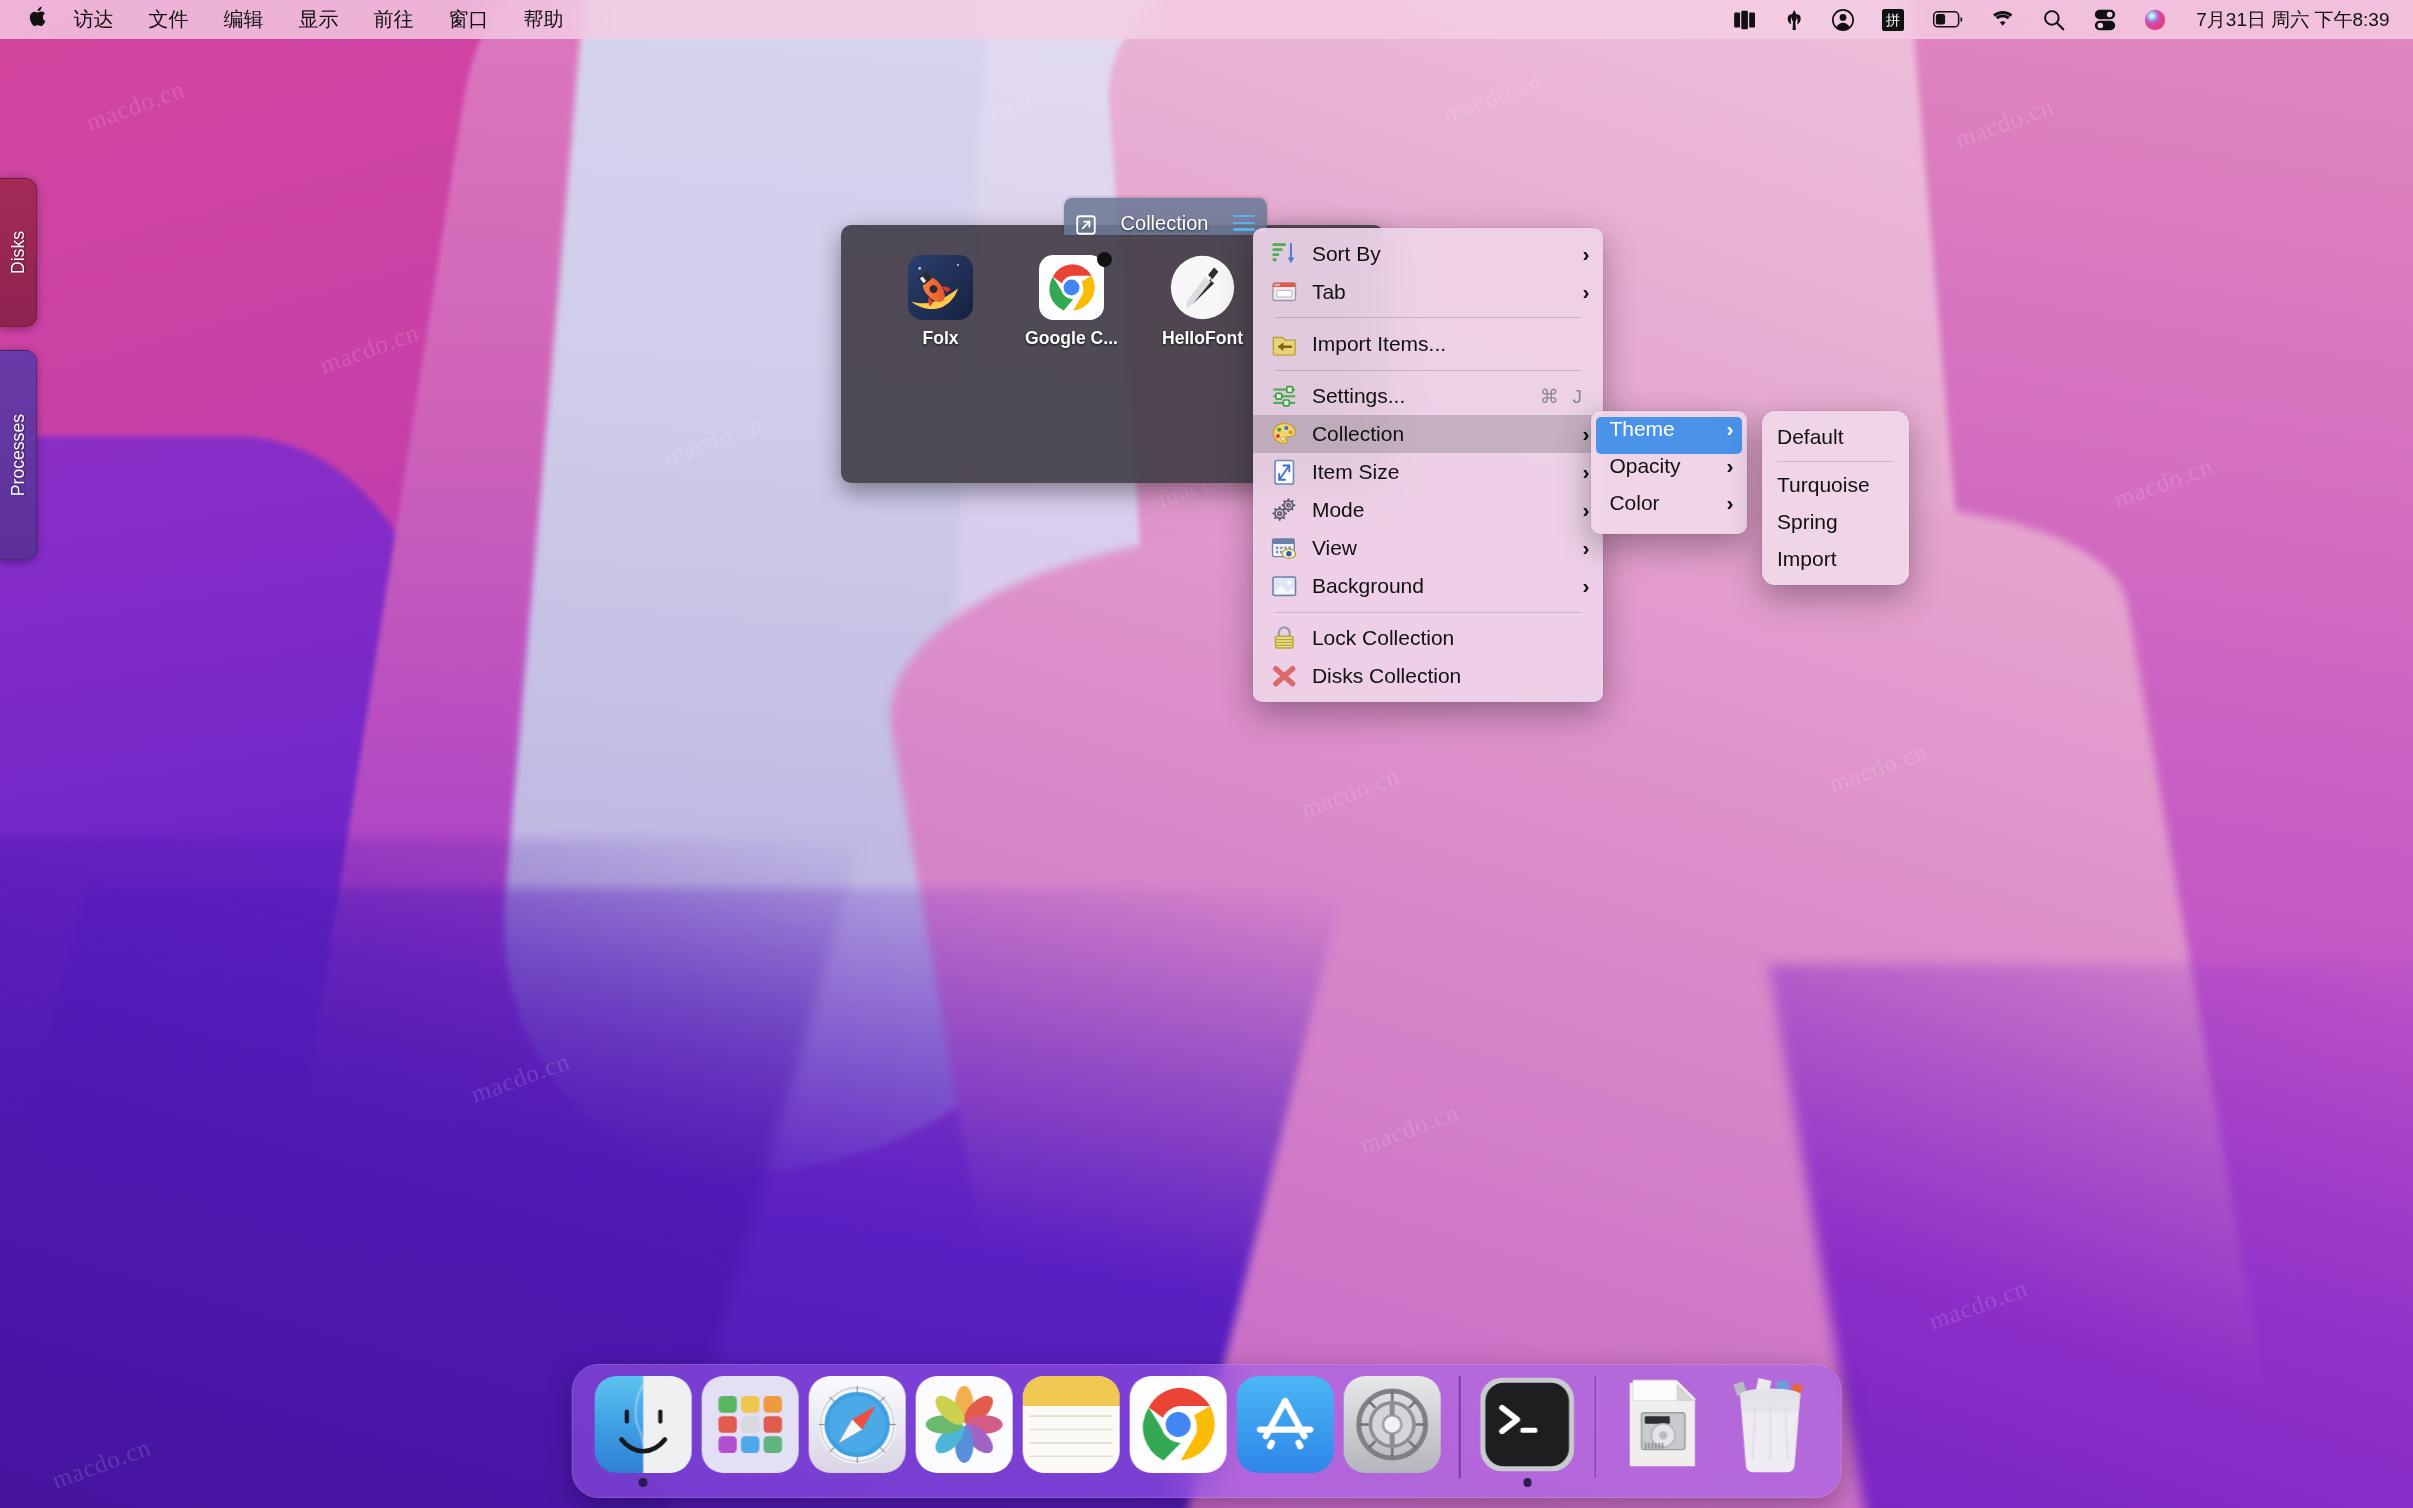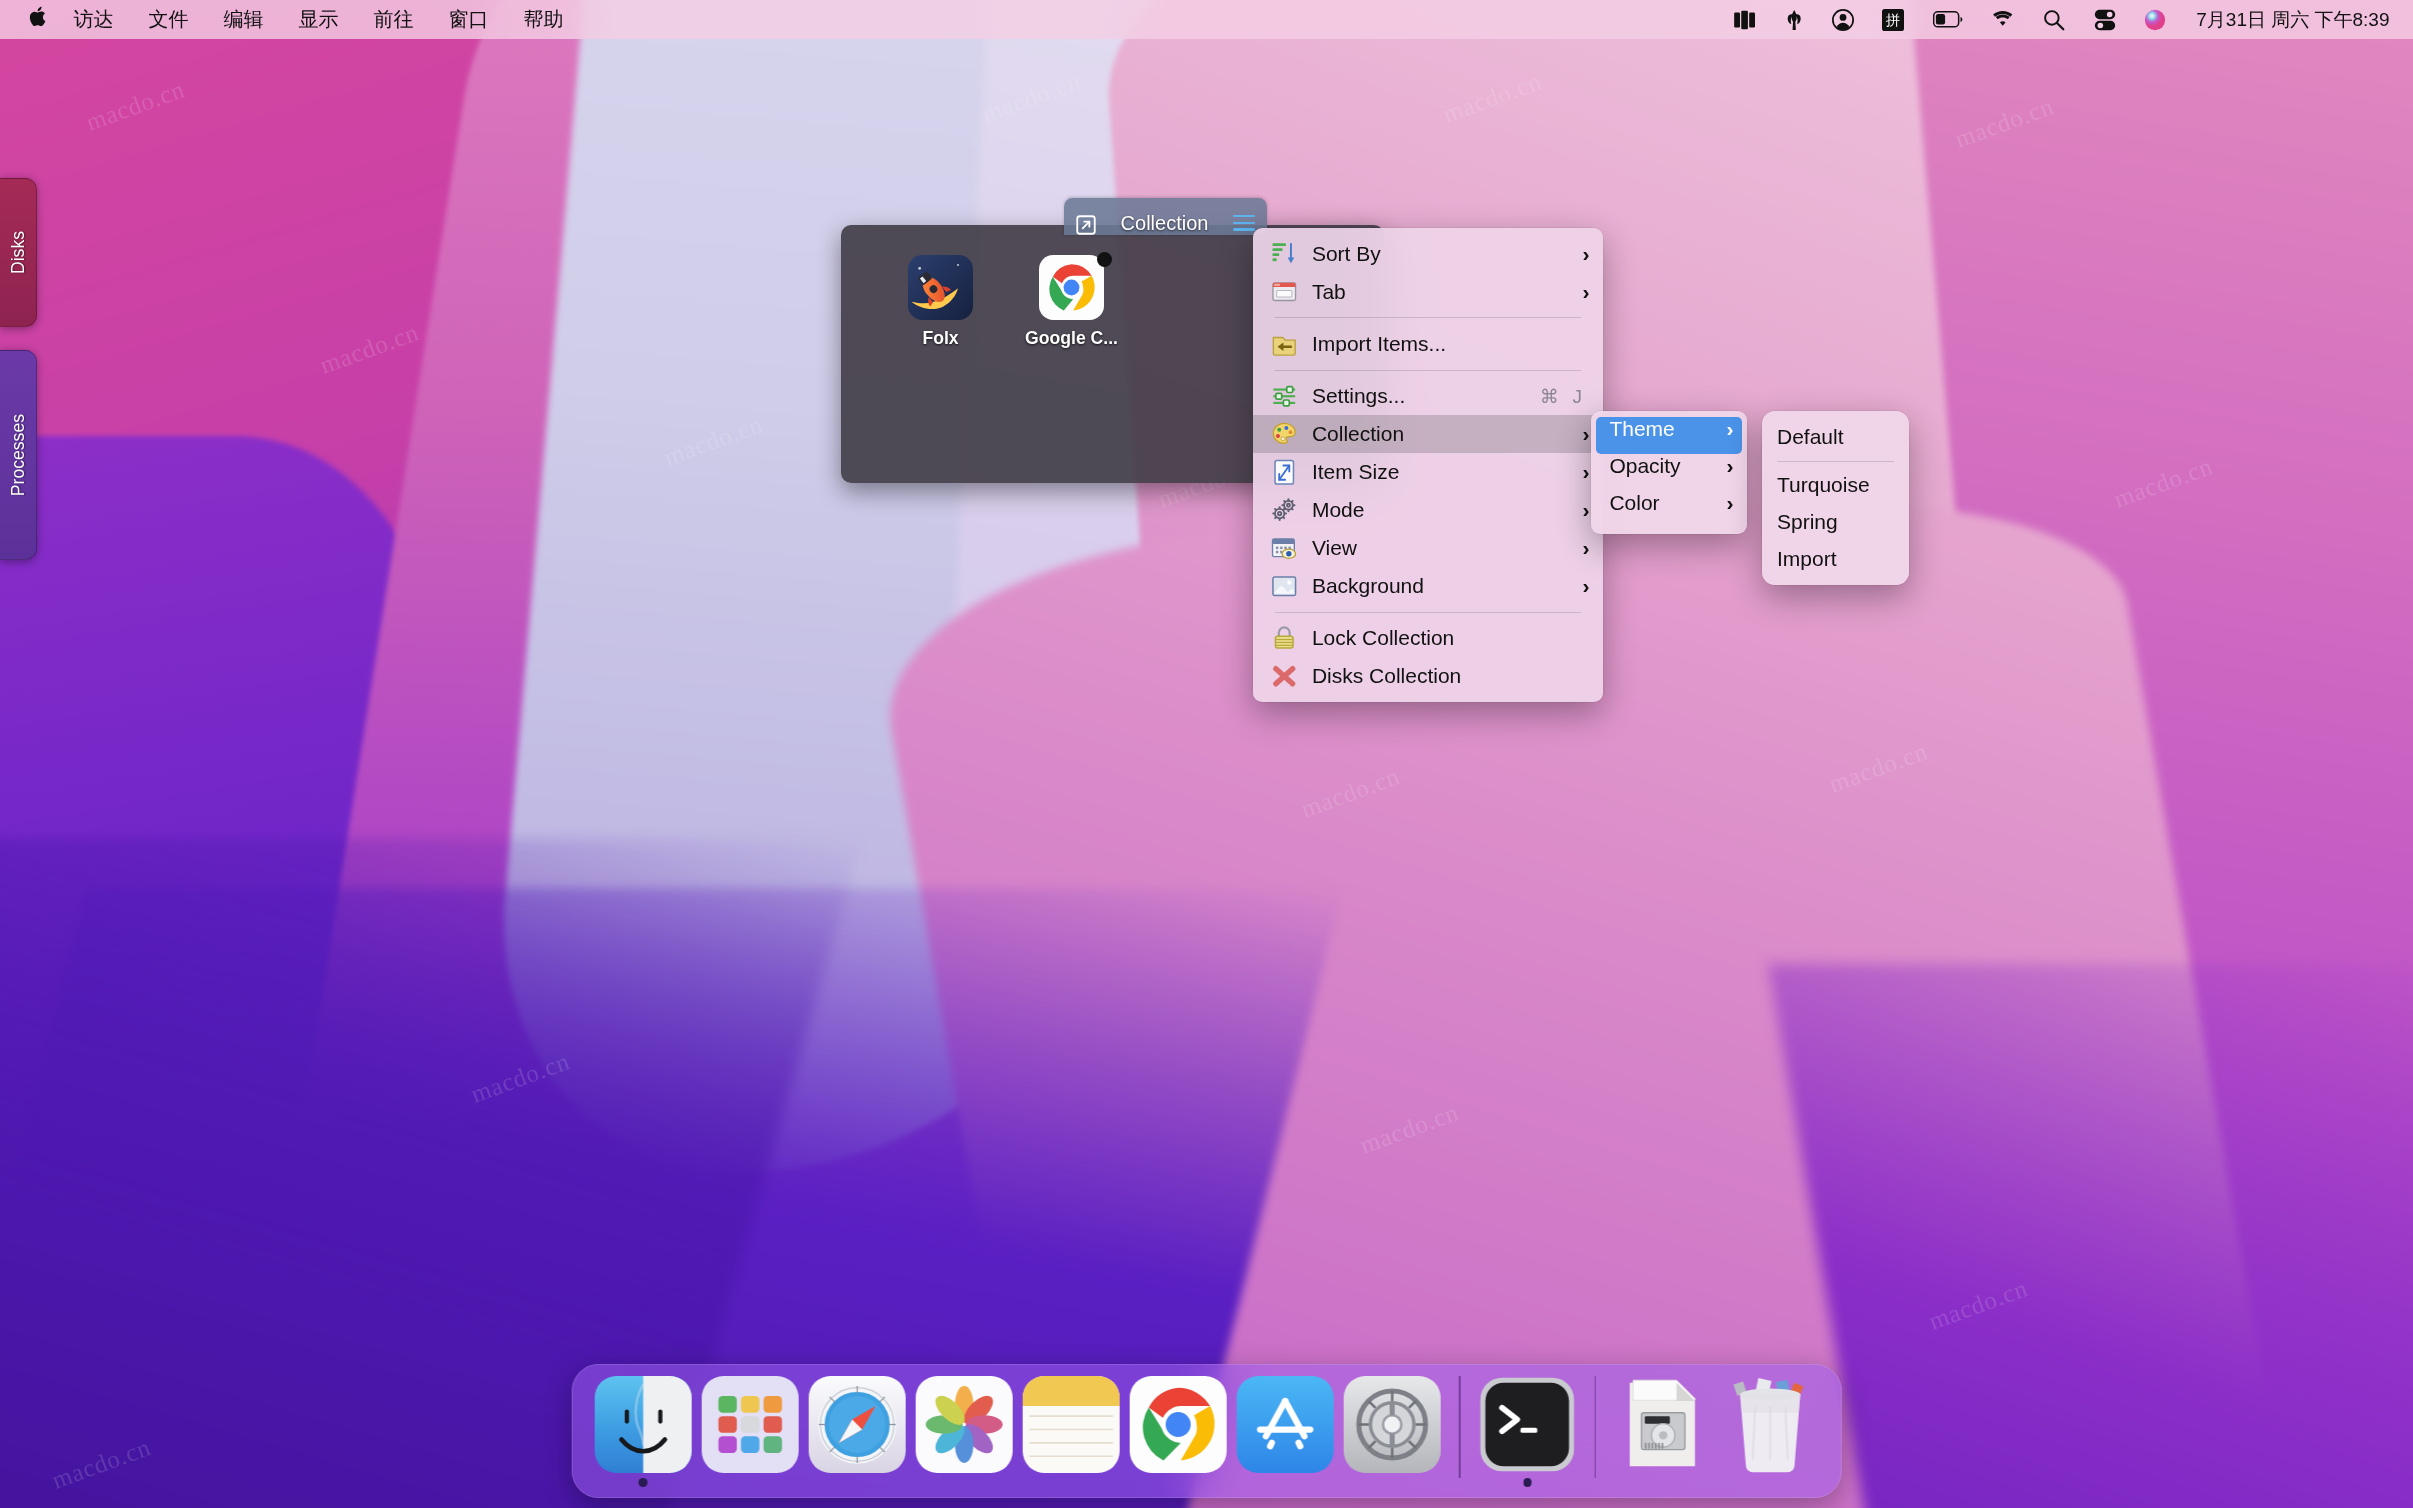--- a/index.html
+++ b/index.html
@@ -421,20 +421,31 @@
           <path d="M24.2-14A28 28 0 0 1 2 27.6L13.2 8.3A14 14 0 0 0 14 0a14 14 0 0 0-2-7.2z" fill="#fbbc05"></path>
           <circle cx="0" cy="0" r="12.6" fill="#fff"></circle>
           <circle cx="0" cy="0" r="9.5" fill="#4285f4"></circle>
         </g>
       </svg>
     </div>
     <div class="runningdot"></div>
     <div class="lbl">Google C...</div>
   </div>
 
+  <div class="citem">
+    <div class="ic">
+      <svg viewBox="0 0 78 78" width="65" height="65">
+        <circle cx="39" cy="39" r="38" fill="#f7f7f7"></circle>
+        <path d="M53 15l-7 9 4 3-23 32 26-25-4-3z" fill="#2c2c33"></path>
+        <path d="M27 59l-8 6 2-10 21-29 7 6z" fill="#dcdce2"></path>
+        <path d="M46 24l7 -9 5 5-7 9z" fill="#2c2c33"></path>
+      </svg>
+    </div>
+    <div class="lbl">HelloFont</div>
+  </div>
 </div>
 
 <div id="ctxmenu">
 
   <div class="mrow">
     <div class="micon">
       <svg viewBox="0 0 34 34" width="28.5" height="28.5">
         <rect x="3" y="5" width="16" height="3.4" rx="1" fill="#4caf50"></rect>
         <rect x="3" y="11" width="12" height="3.4" rx="1" fill="#4caf50"></rect>
         <rect x="3" y="17" width="8" height="3.4" rx="1" fill="#4caf50"></rect>

